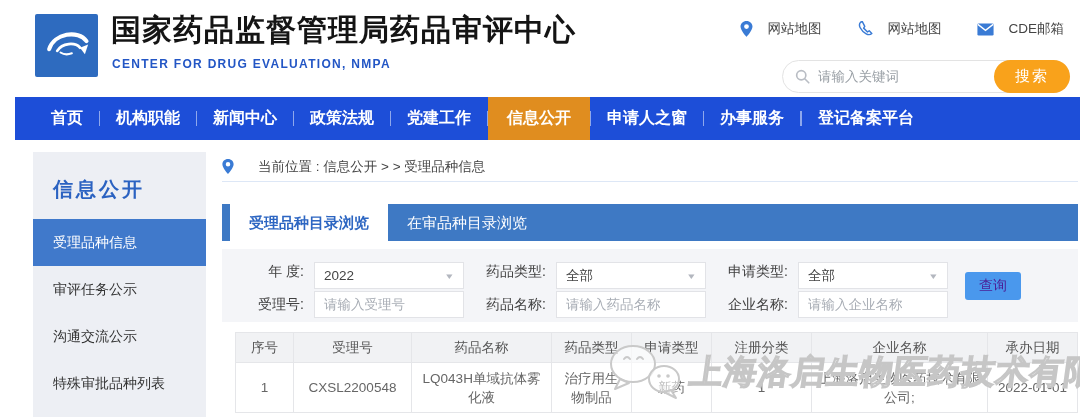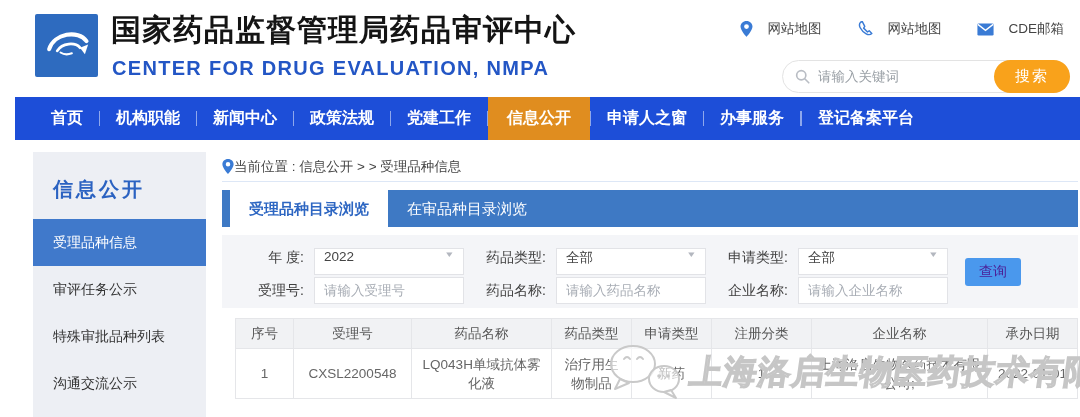--- a/index.html
+++ b/index.html
@@ -5,21 +5,21 @@
   * { margin:0; padding:0; box-sizing:border-box; }
   html,body { background:#fff; }
   body { font-family:"Liberation Sans","DejaVu Sans",sans-serif; }
   .page { position:relative; width:1080px; height:417px; background:#fff; overflow:hidden;padding-left:15px; }
 
   
   .header { position:relative; height:97px; background:#fff; }
   .logo { position:absolute; left:20px; top:14px; width:63px; height:63px; background:#2e6bbf; border-radius:2px;
           display:flex; align-items:center; justify-content:center; }
   .title-cn { position:absolute; left:96px; top:10px; font-size:30px; font-weight:bold; color:#141414; letter-spacing:1px; }
-  .title-en { position:absolute; left:97px; top:57px; font-size:20px; font-weight:bold; color:#2356c5; letter-spacing:1.3px; }
+  .title-en { position:absolute; left:97px; top:57px; font-size:12px; font-weight:bold; color:#2356c5; letter-spacing:1.3px; }
   .quick-links { position:absolute; right:16px; top:20px; display:flex; gap:36px; align-items:center; }
   .quick-link { display:flex; gap:14px; align-items:center; font-size:13.5px; color:#444; cursor:pointer;justify-content:flex-end; }
   .quick-link svg { flex-shrink:0; }
   .search-bar { position:absolute; right:10px; top:60px; width:288px; height:33px; border:1px solid #e3e3e3;
                 border-radius:17px; display:flex; align-items:center; padding-left:12px; background:#fff; }
   .search-bar input { border:none; outline:none; flex:1; font-size:13.5px; color:#333; background:transparent; min-width:0; }
   .search-bar input::placeholder { color:#9aa0a6; }
   .search-btn { position:absolute; right:-1px; top:-1px; height:33px; width:76px; background:#f9a21b; color:#fff;
                 border:none; border-radius:17px; font-size:15px; cursor:pointer; letter-spacing:2px; }
 
@@ -31,30 +31,30 @@
   .nav-sep { width:1px; height:15px; background:rgba(255,255,255,.5); align-self:center; }
 
   
   .main { display:flex; padding:12px 0 0 18px; height:277px; }
   .sidebar { width:173px; background:#edeff4; flex-shrink:0; }
   .sidebar-title { padding:24px 0 16px 20px; color:#2b62c1; font-size:20px; font-weight:bold; letter-spacing:3px; }
   .side-item { height:47px; display:flex; align-items:center; padding-left:20px; font-size:14px; color:#333; cursor:pointer; }
   .side-item.active { background:#4079cb; color:#fff; }
 
   .content { flex:1; margin:0 10px 0 16px; position:relative; }
-  .breadcrumb { display:flex; align-items:center; gap:0; font-size:13.5px; color:#444; height:30px;
+  .breadcrumb { display:flex; align-items:center; gap:24px; font-size:13.5px; color:#444; height:30px;
                 border-bottom:1px solid #dde7f6; }
-  .tabbar { margin-top:8px; height:37px; background:#3e79c4; display:flex; padding-left:8px; }
+  .tabbar { margin-top:22px; height:37px; background:#3e79c4; display:flex; padding-left:8px; }
   .tab { line-height:37px; padding:0 19px; color:#fff; font-size:15px; cursor:pointer; }
   .tab.active { background:#fff; color:#2d66c2; font-weight:bold; }
 
   .filter-panel { margin-top:8px; background:#f4f5f8; height:73px; position:relative; padding-top:9px; }
   .filter-row { display:flex; align-items:center; height:27px; margin-bottom:6px; }
   .f-label { width:92px; text-align:right; padding-right:10px; font-size:14px; color:#404040; white-space:nowrap; }
-  .f-box { width:150px; height:27px; background:#fff; border:1px solid #e2e3e7; display:flex; 
+  .f-box { width:150px; height:27px; background:#fff; border:1px solid #e2e3e7; display:flex; align-items:center;
            justify-content:space-between; padding:0 9px; font-size:13.5px; color:#444; cursor:pointer;margin-top:8px; }
   .f-input { width:150px; height:27px; background:#fff; border:1px solid #e2e3e7; padding:0 9px; font-size:13.5px;
              color:#000000; outline:none; }
   .f-input::placeholder { color:#a8adb5; }
   .caret { color:#b3b7bf; font-size:9px; transform:scale(1.2,0.9); }
   .query-btn { position:absolute; right:57px; top:50%; transform:translateY(-50%); width:56px; height:28px;
                background:#4a98ed; color:#4c1d95; border:none; border-radius:3px; font-size:14px; cursor:pointer; }
 
   .table-wrap { margin:10px 0 0 13px; }
   table { border-collapse:collapse; table-layout:fixed; width:842px; font-size:13.5px; }
@@ -136,22 +136,22 @@
     <div class="nav-sep"></div>
     <div class="nav-item">登记备案平台</div>
   </div>
 
   <div class="main">
 
     <div class="sidebar">
       <div class="sidebar-title">信息公开</div>
       <div class="side-item active">受理品种信息</div>
       <div class="side-item">审评任务公示</div>
+      <div class="side-item">沟通交流公示</div>
       <div class="side-item">特殊审批品种列表</div>
-      <div class="side-item">沟通交流公示</div>
       <div class="side-item">优先审评公示</div>
     </div>
 
     <div class="content">
 
       <div class="breadcrumb">
         <svg width="12" height="15" viewBox="0 0 16 20">
           <path d="M8 0C3.6 0 .5 3.2.5 7c0 5 7.5 13 7.5 13s7.5-8 7.5-13C15.5 3.2 12.4 0 8 0zm0 10a3 3 0 110-6 3 3 0 010 6z" fill="#3a7bd5"></path>
         </svg>
         <span>当前位置 : 信息公开 &gt; &gt; 受理品种信息</span>

